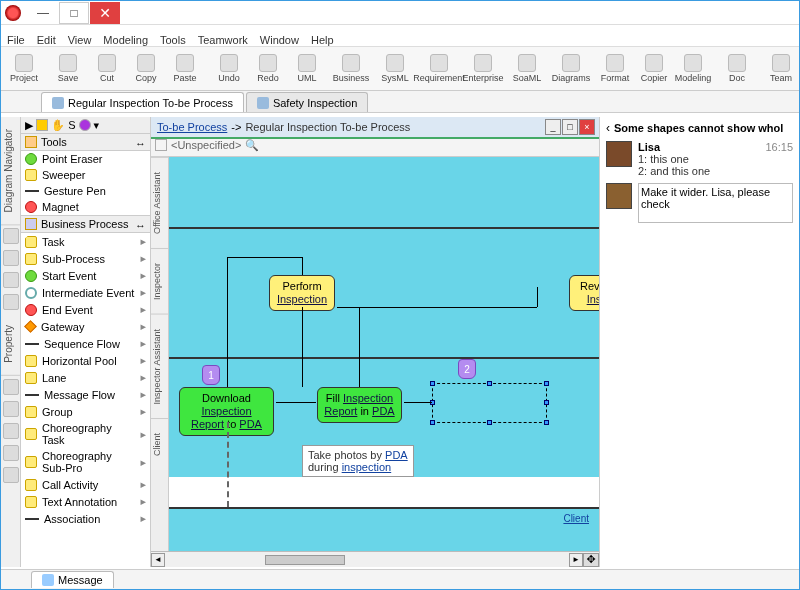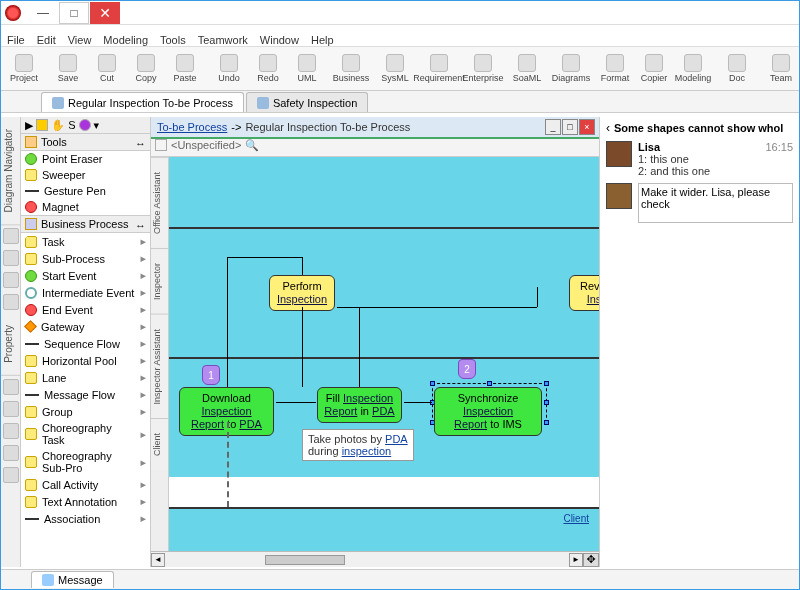--- a/index.html
+++ b/index.html
@@ -416,38 +416,34 @@
         <div class="sel" style="left:263px;top:226px;width:115px;height:40px">
           <div class="h" style="left:-3px;top:-3px"></div>
             <div class="h" style="right:-3px;top:-3px"></div>
           <div class="h" style="left:-3px;bottom:-3px"></div>
             <div class="h" style="right:-3px;bottom:-3px"></div>
           <div class="h" style="left:50%;top:-3px;margin-left:-3px"></div>
             <div class="h" style="left:50%;bottom:-3px;margin-left:-3px"></div>
           <div class="h" style="top:50%;left:-3px;margin-top:-3px"></div>
             <div class="h" style="top:50%;right:-3px;margin-top:-3px"></div>
         </div>
-        <div class="node green" style="left:265px;top:230px;width:108px">
-          <span>Synchronize </span><span class="ul">Inspection</span><br>
-          <span class="ul">Report</span><span> to IMS</span>
-        </div>
 
         <div class="conn" style="left:133px;top:100px;width:1px;height:18px"></div>
         <div class="conn" style="left:58px;top:100px;width:76px;height:1px"></div>
         <div class="conn" style="left:58px;top:100px;width:1px;height:130px"></div>
         <div class="conn" style="left:133px;top:150px;width:1px;height:80px"></div>
         <div class="conn" style="left:107px;top:245px;width:40px;height:1px"></div>
         <div class="conn" style="left:235px;top:245px;width:28px;height:1px"></div>
         <div class="conn" style="left:190px;top:150px;width:1px;height:80px"></div>
         <div class="conn" style="left:168px;top:150px;width:200px;height:1px"></div>
         <div class="conn" style="left:368px;top:130px;width:1px;height:20px"></div>
 
         <div class="downarrow" style="left:58px;top:265px;height:85px"></div>
 
-        <div class="note" style="left:133px;top:272px">
+        <div class="note" style="left:133px;top:288px">
           <span>Take photos by </span><span class="ul">PDA</span><br>
           <span>during </span><span class="ul">inspection</span>
         </div>
         <div class="clientlbl" style="right:10px;top:356px">Client</div>
       </div>
     </div>
     <div class="scrollbar-h">
       <div class="arr">◄</div>
       <div class="thumb"></div>
       <div class="sp"></div>

